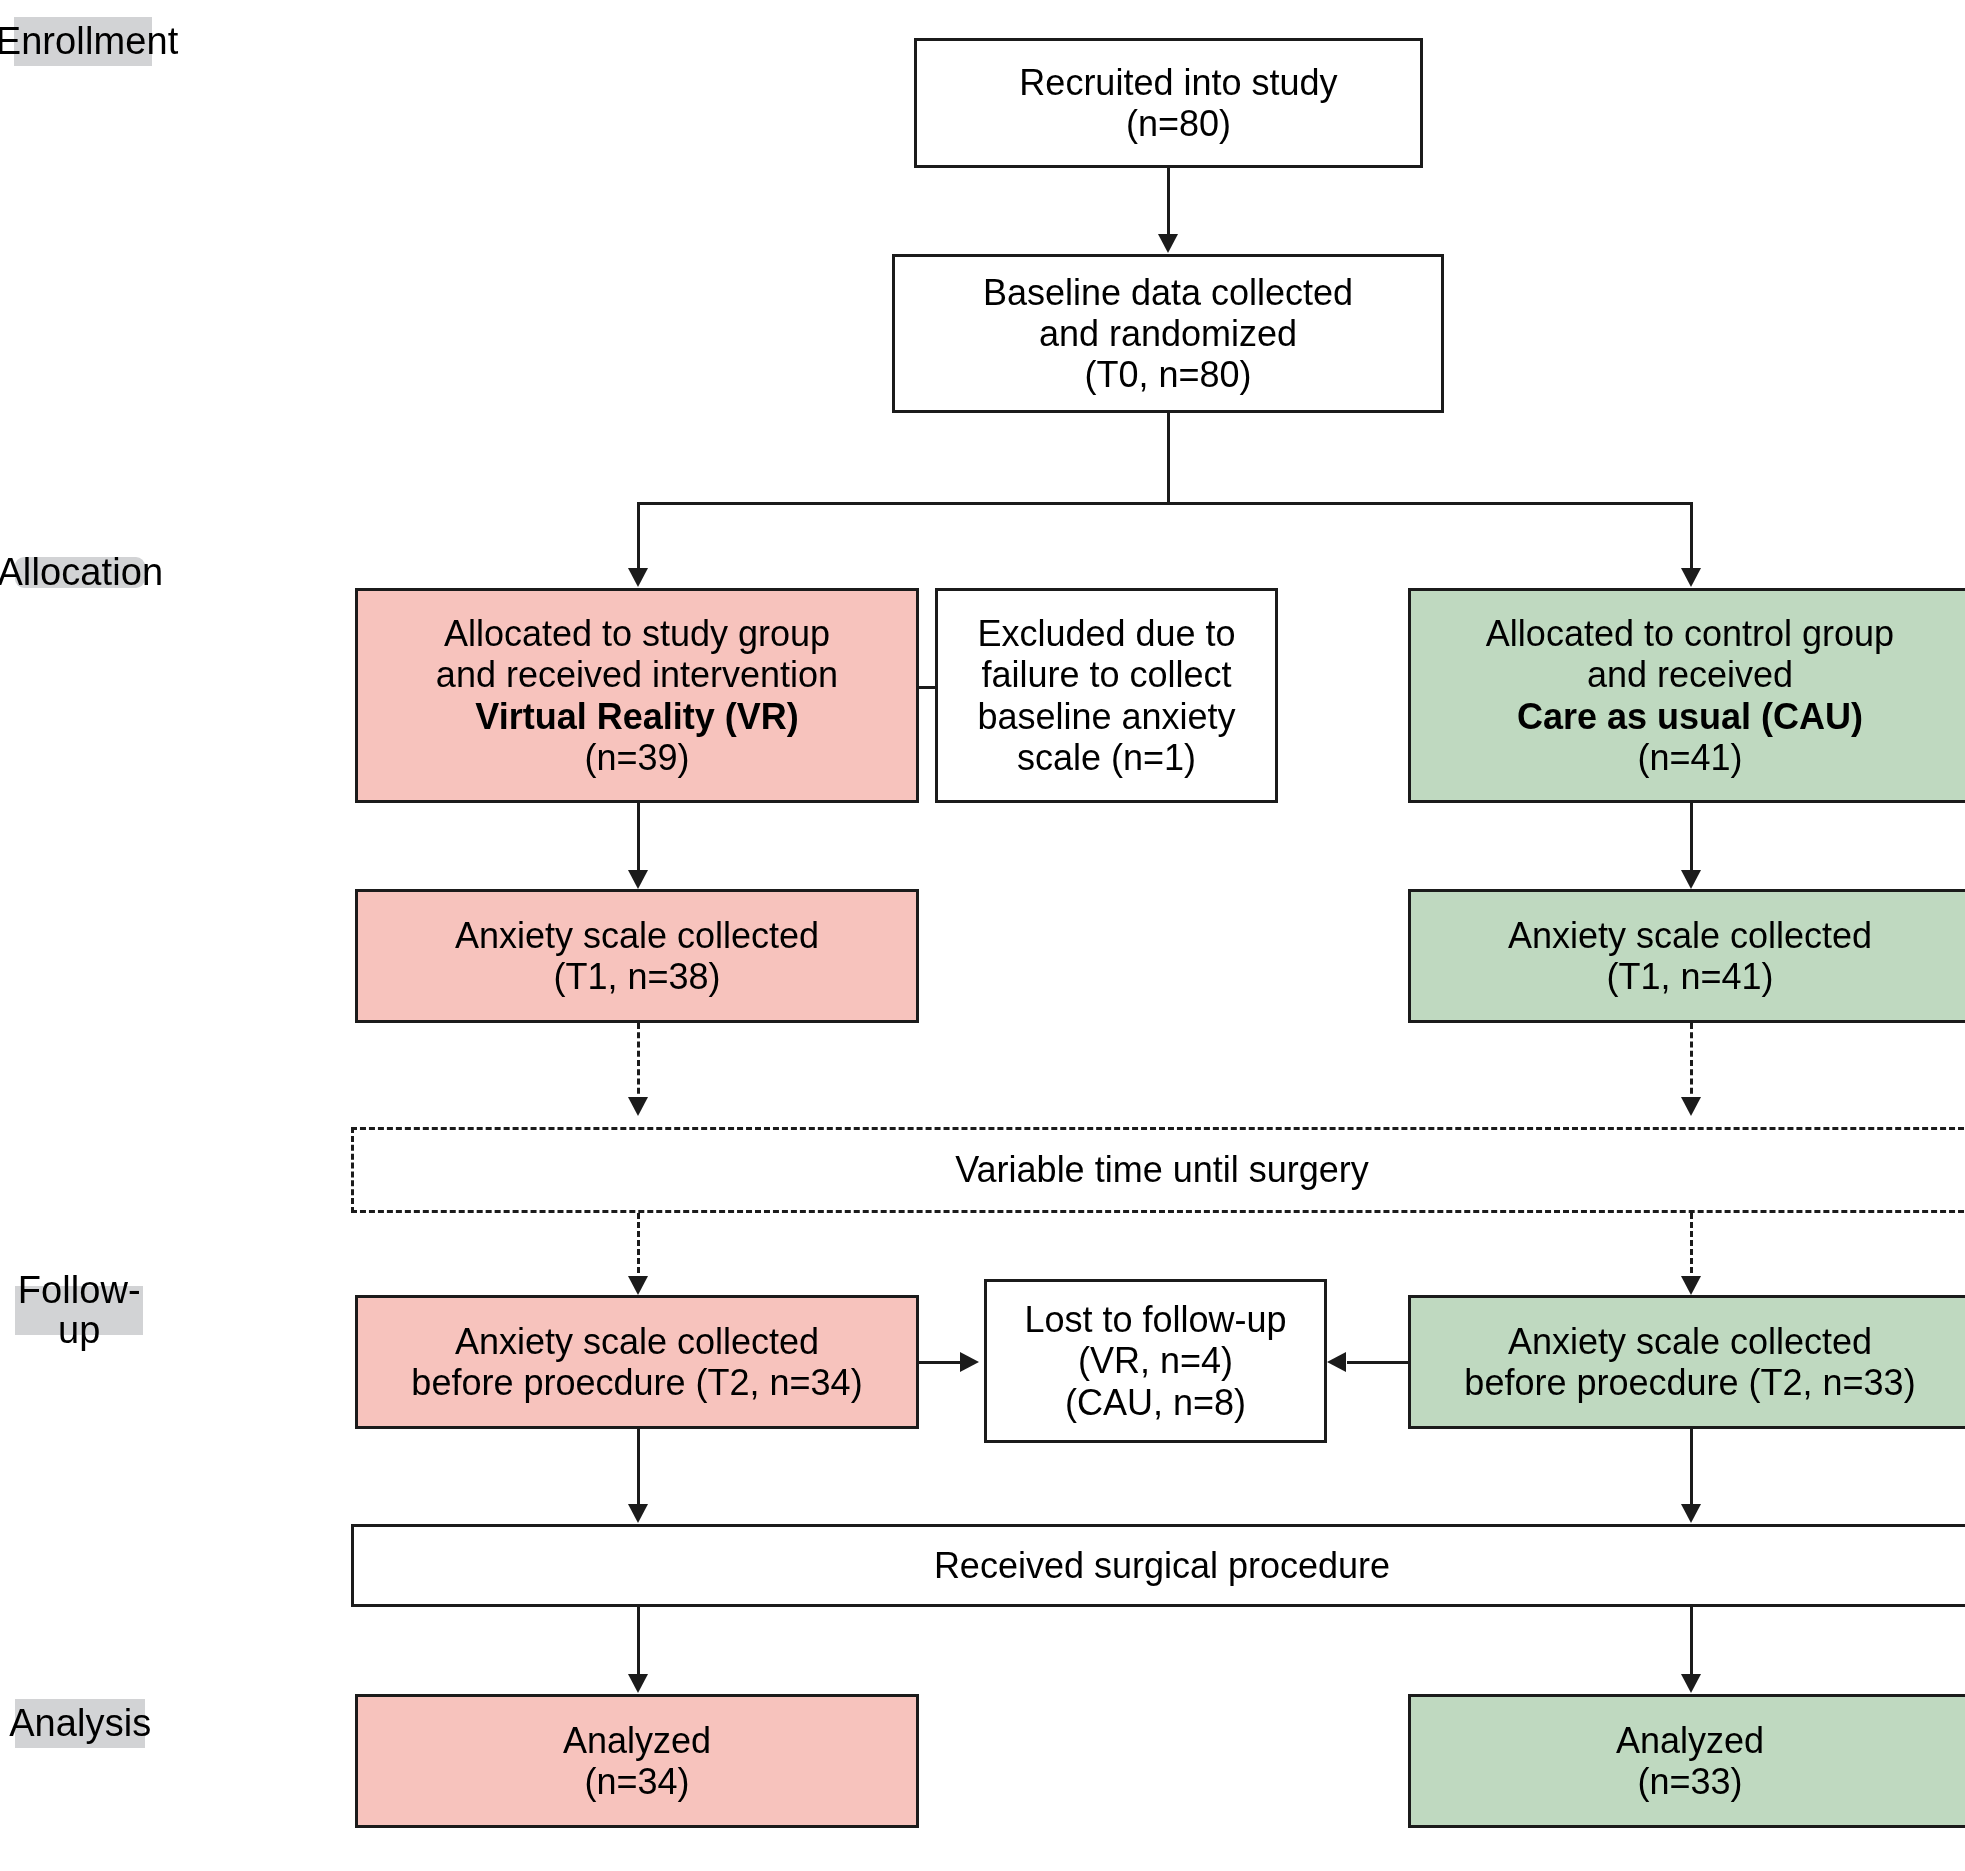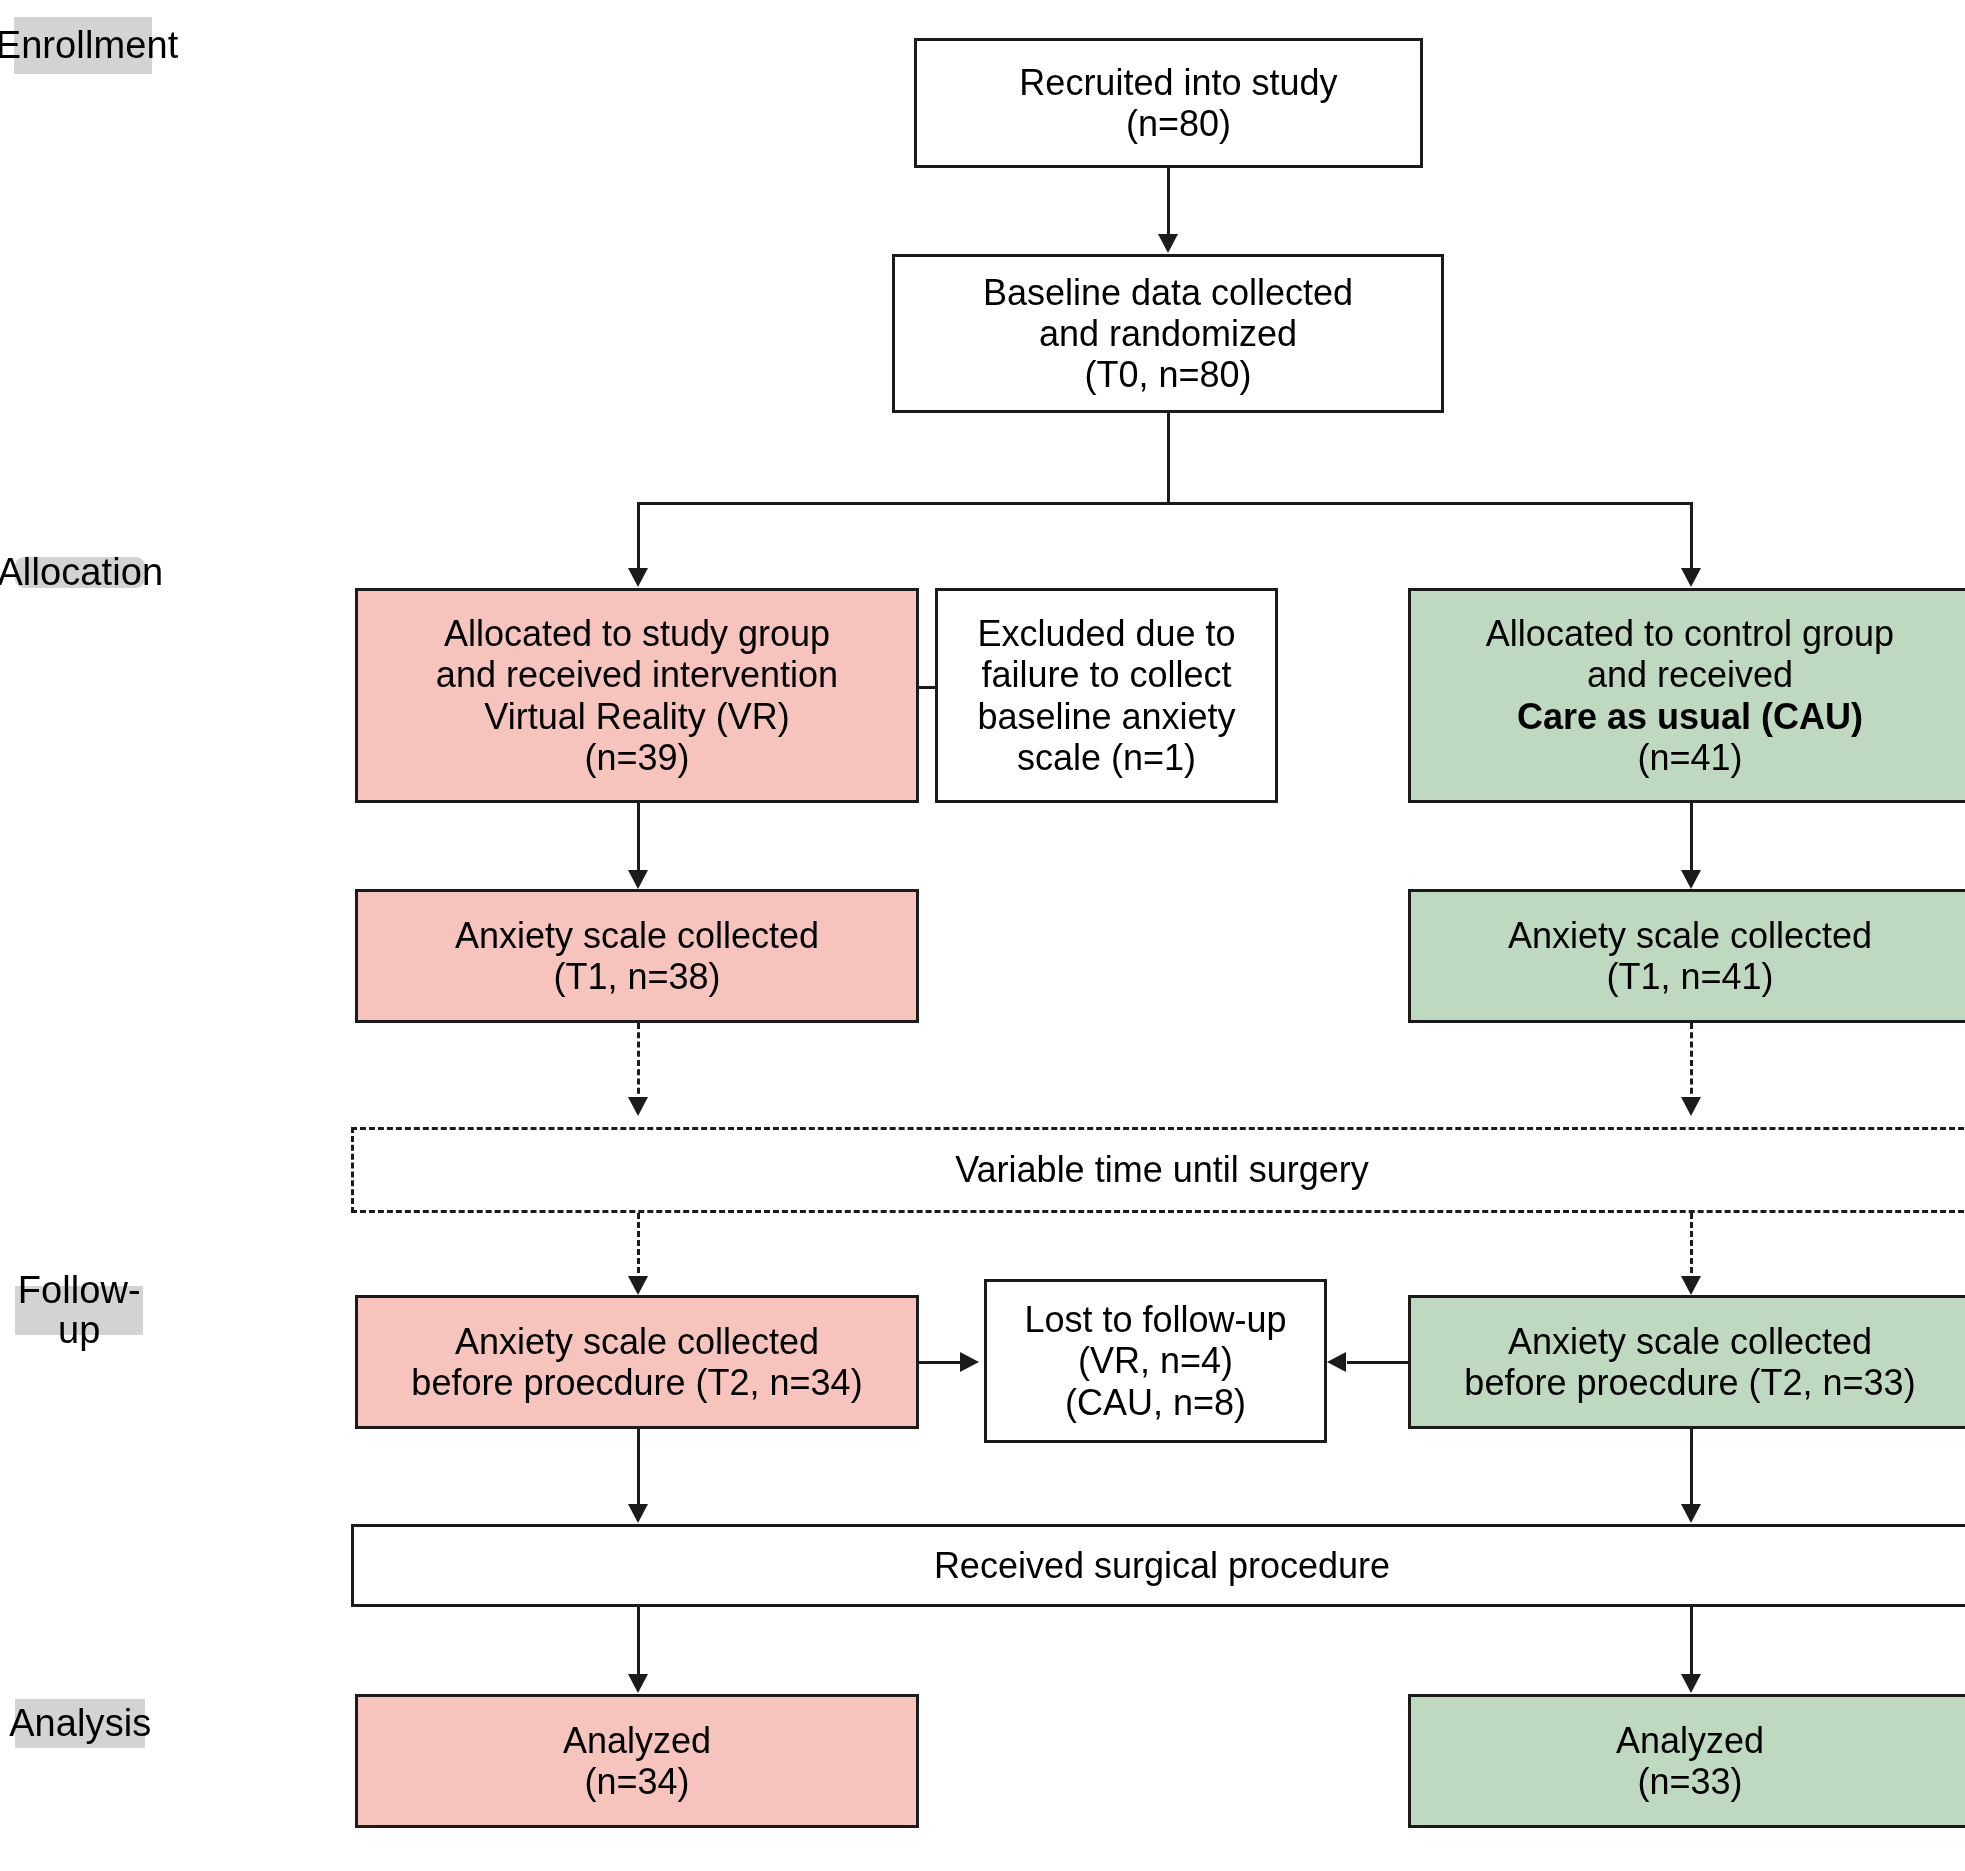--- a/index.html
+++ b/index.html
@@ -88,21 +88,21 @@
     border-top: 10.4px solid transparent;
     border-bottom: 10.4px solid transparent;
     border-right: 19.6px solid #1b1b1b;
   }
 </style>
 </head>
 <body>
 
 <div id="stage">
 
-  <div class="phase-label" style="left:14px; top:17px; width:130px; height:57px;padding-left:8px;">
+  <div class="phase-label" style="left:14px; top:17px; width:130px; height:49px;padding-left:8px;">
     <span>Enrollment</span>
   </div>
 
   <div class="phase-label" style="left:15.3px; top:557px; width:130px; height:31px;border-radius:9px;">
     <span>Allocation</span>
   </div>
 
   <div class="phase-label" style="left:15.3px; top:1286px; width:128px; height:49px;">
     <span>Follow-up</span>
   </div>
@@ -133,21 +133,21 @@
   <div class="hline" style="left:637px; top:502px; width:1056px;"></div>
   <div class="vline" style="left:637px; top:502px; height:72px;"></div>
   <div class="arrow-down" style="left:628px; top:568px;"></div>
   <div class="vline" style="left:1690px; top:502px; height:72px;"></div>
   <div class="arrow-down" style="left:1681px; top:568px;"></div>
 
   <div class="node pink" style="left:355px; top:588px; width:564px; height:215px;">
     <div class="txt">
       <div>Allocated to study group</div>
       <div>and received intervention</div>
-      <div style="font-weight:normal;">Virtual Reality (VR)</div>
+      <div style="font-weight:bold;">Virtual Reality (VR)</div>
       <div>(n=39)</div>
     </div>
   </div>
 
   <div class="hline" style="left:919px; top:686px; width:67px;"></div>
   <div class="arrow-right" style="left:964px; top:677px;"></div>
 
   <div class="node" style="left:935px; top:588px; width:343px; height:215px;">
     <div class="txt">
       <div>Excluded due to</div>

